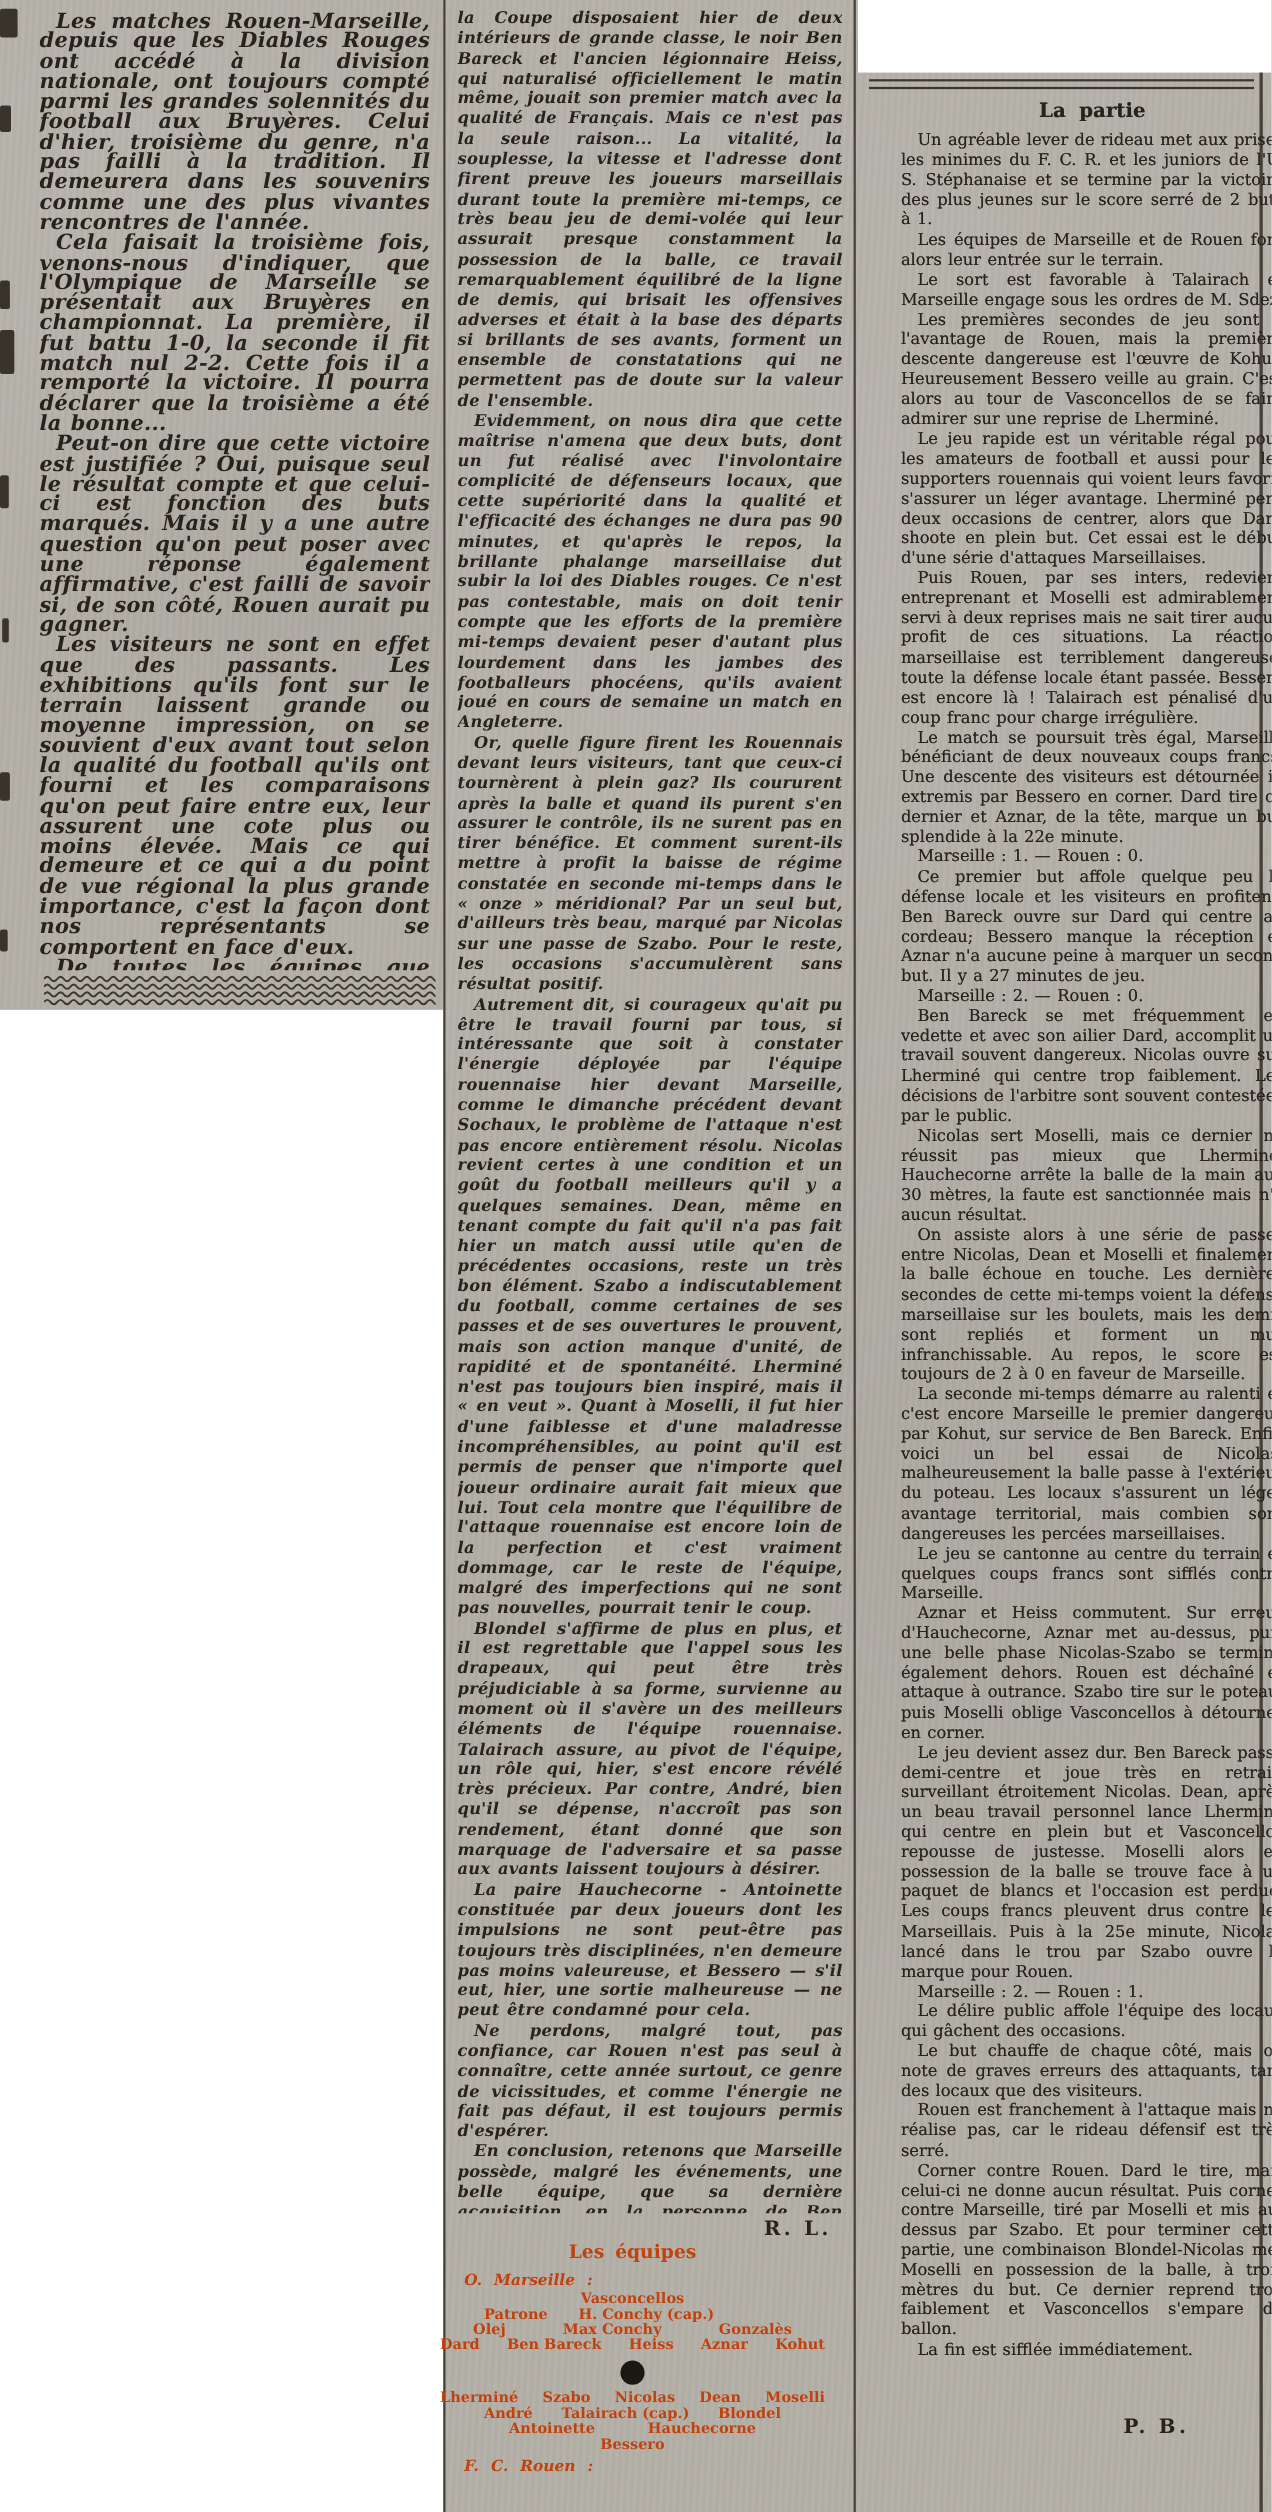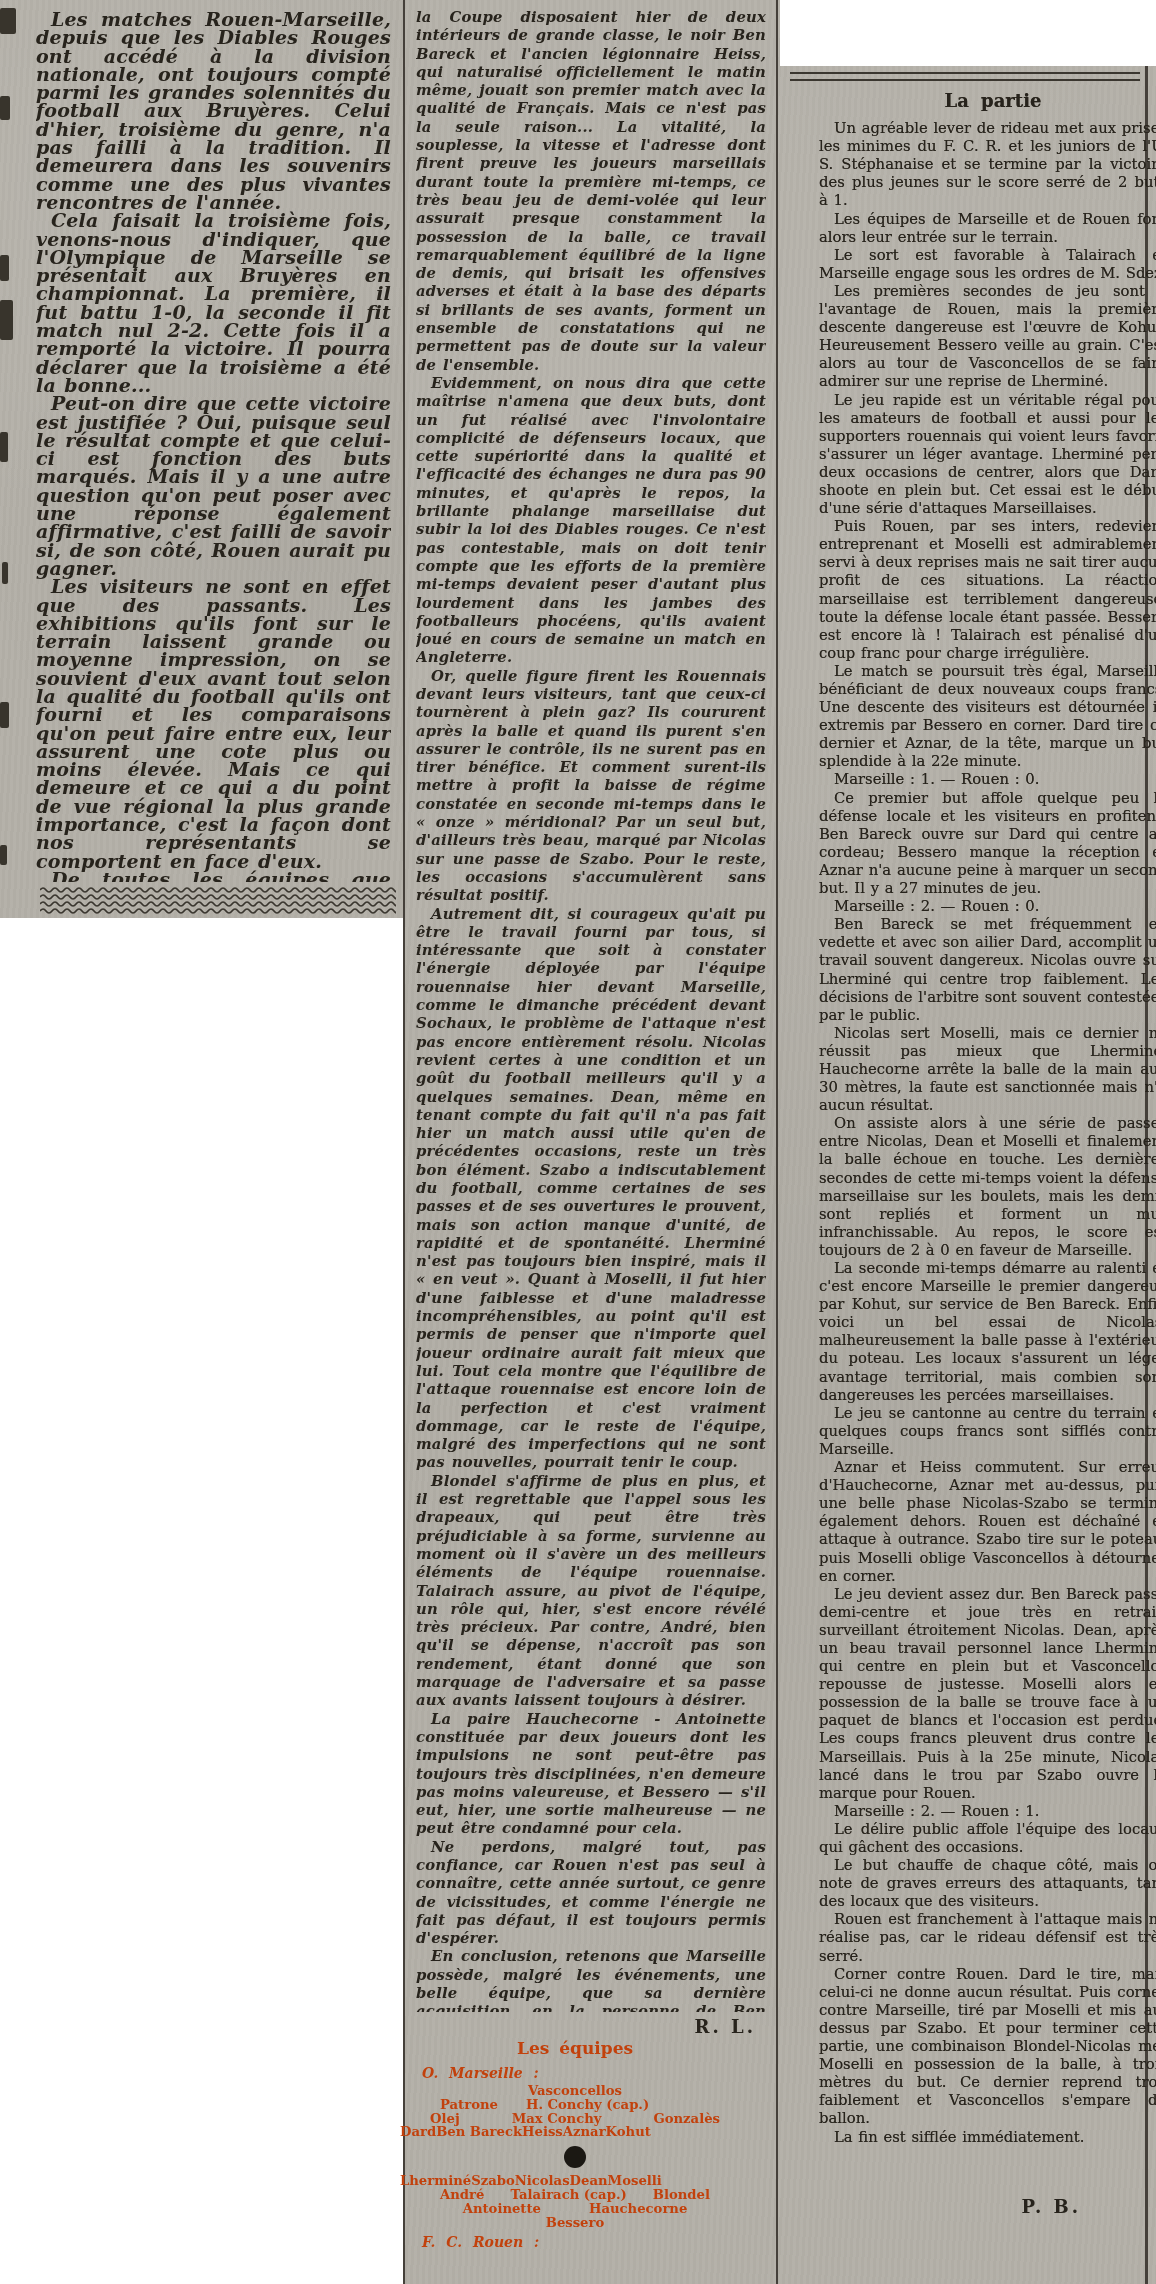--- a/index.html
+++ b/index.html
@@ -39,21 +39,21 @@
   .sig-pb{left:791px;top:2196px;width:290px;}
   .equipes{position:absolute;left:400px;top:2038px;width:350px;color:#c2410c;}
   .eq-heading{font-weight:bold;font-size:17px;text-align:center;word-spacing:4px;line-height:20px;margin-bottom:7px;}
   .eq-label{font-style:italic;font-weight:bold;font-size:14px;line-height:16px;padding-left:22px;margin-bottom:3px;word-spacing:6px;}
   .eq-label.rouen{margin-top:5px;margin-bottom:16px;}
   .eq-row{display:flex;font-weight:bold;font-size:13.2px;line-height:13.8px;}
   .r-center{justify-content:center;}
   .r-two{justify-content:flex-start;padding-left:40px;gap:28px;}
   .r-sb30{justify-content:space-between;padding:0 30px;}
   .r-sb40{justify-content:space-between;padding:0 40px;}
-  .r-sb0{}
+  .r-sb0{justify-content:space-between;}
   .r-gap48{justify-content:center;gap:48px;}
   .eq-ball{display:flex;justify-content:center;margin:7px 0 6px 0;}
   .ball{width:22px;height:22px;border-radius:50%;background:#1b1813;}
   .wavy{position:absolute;left:40px;top:886px;width:356px;height:30px;}
 </style>
 </head>
 <body>
 
 <div class="bg bg-left"></div>
 <div class="bg bg-main"></div>

